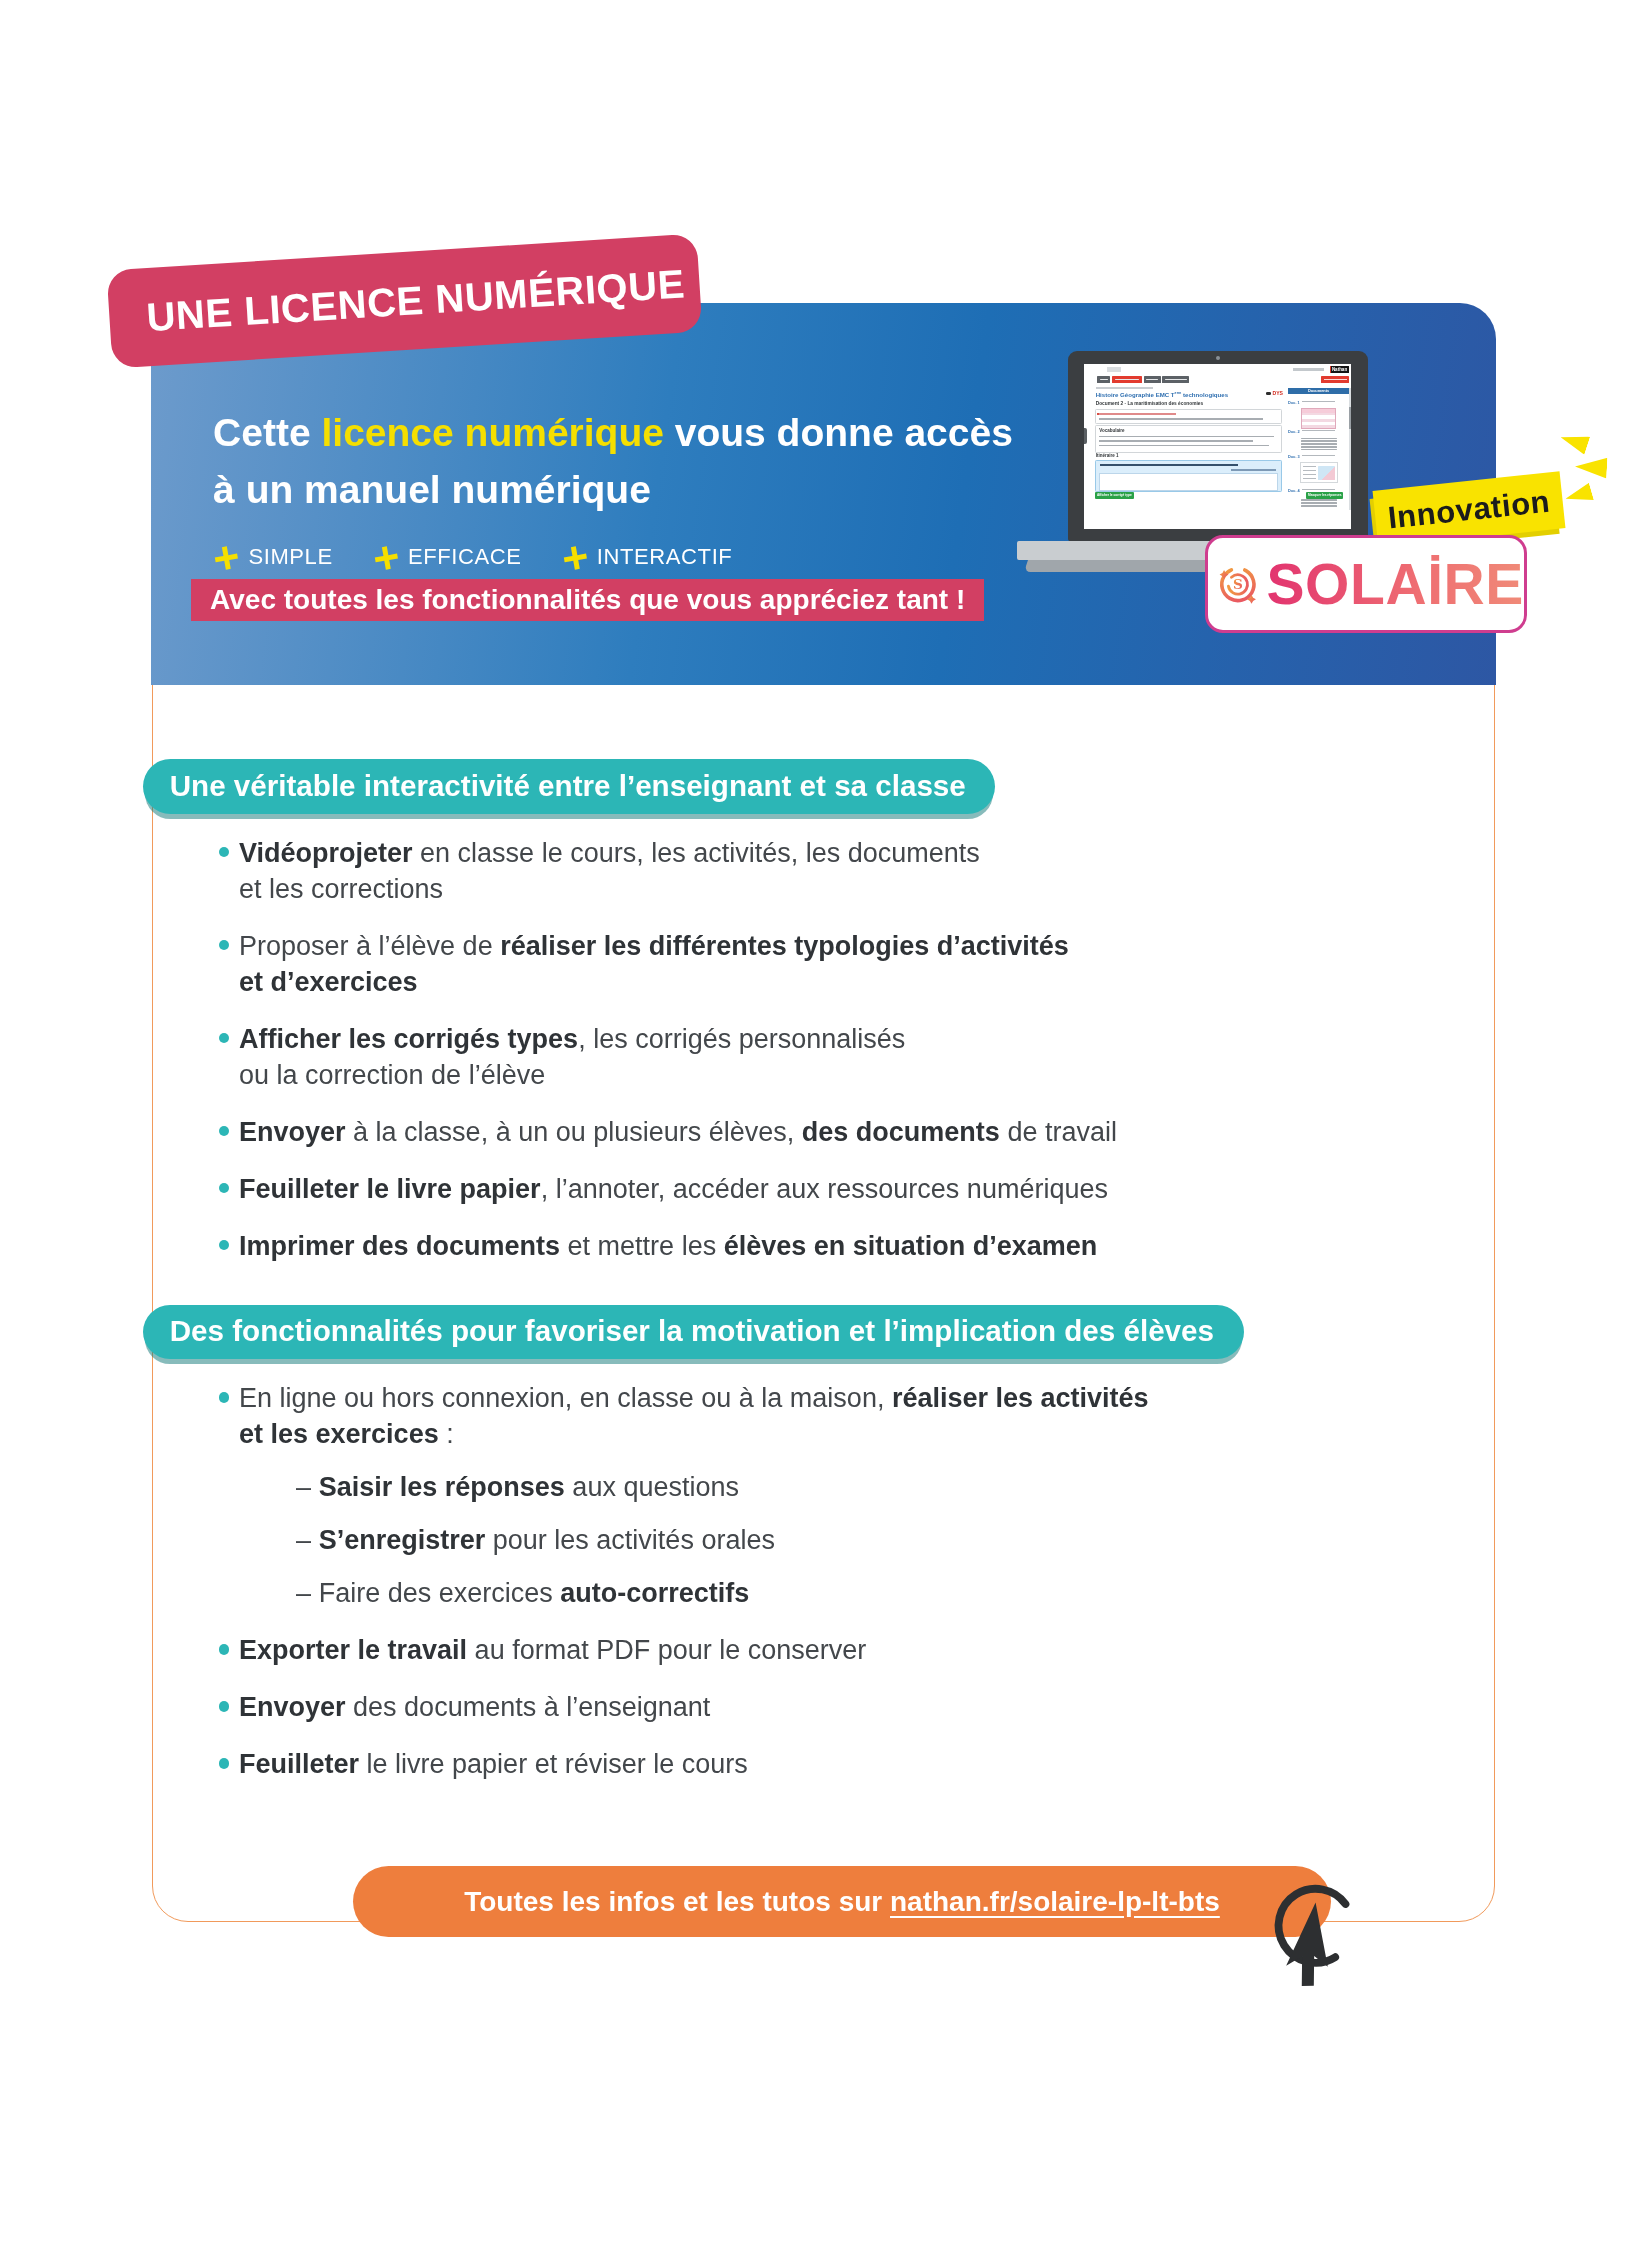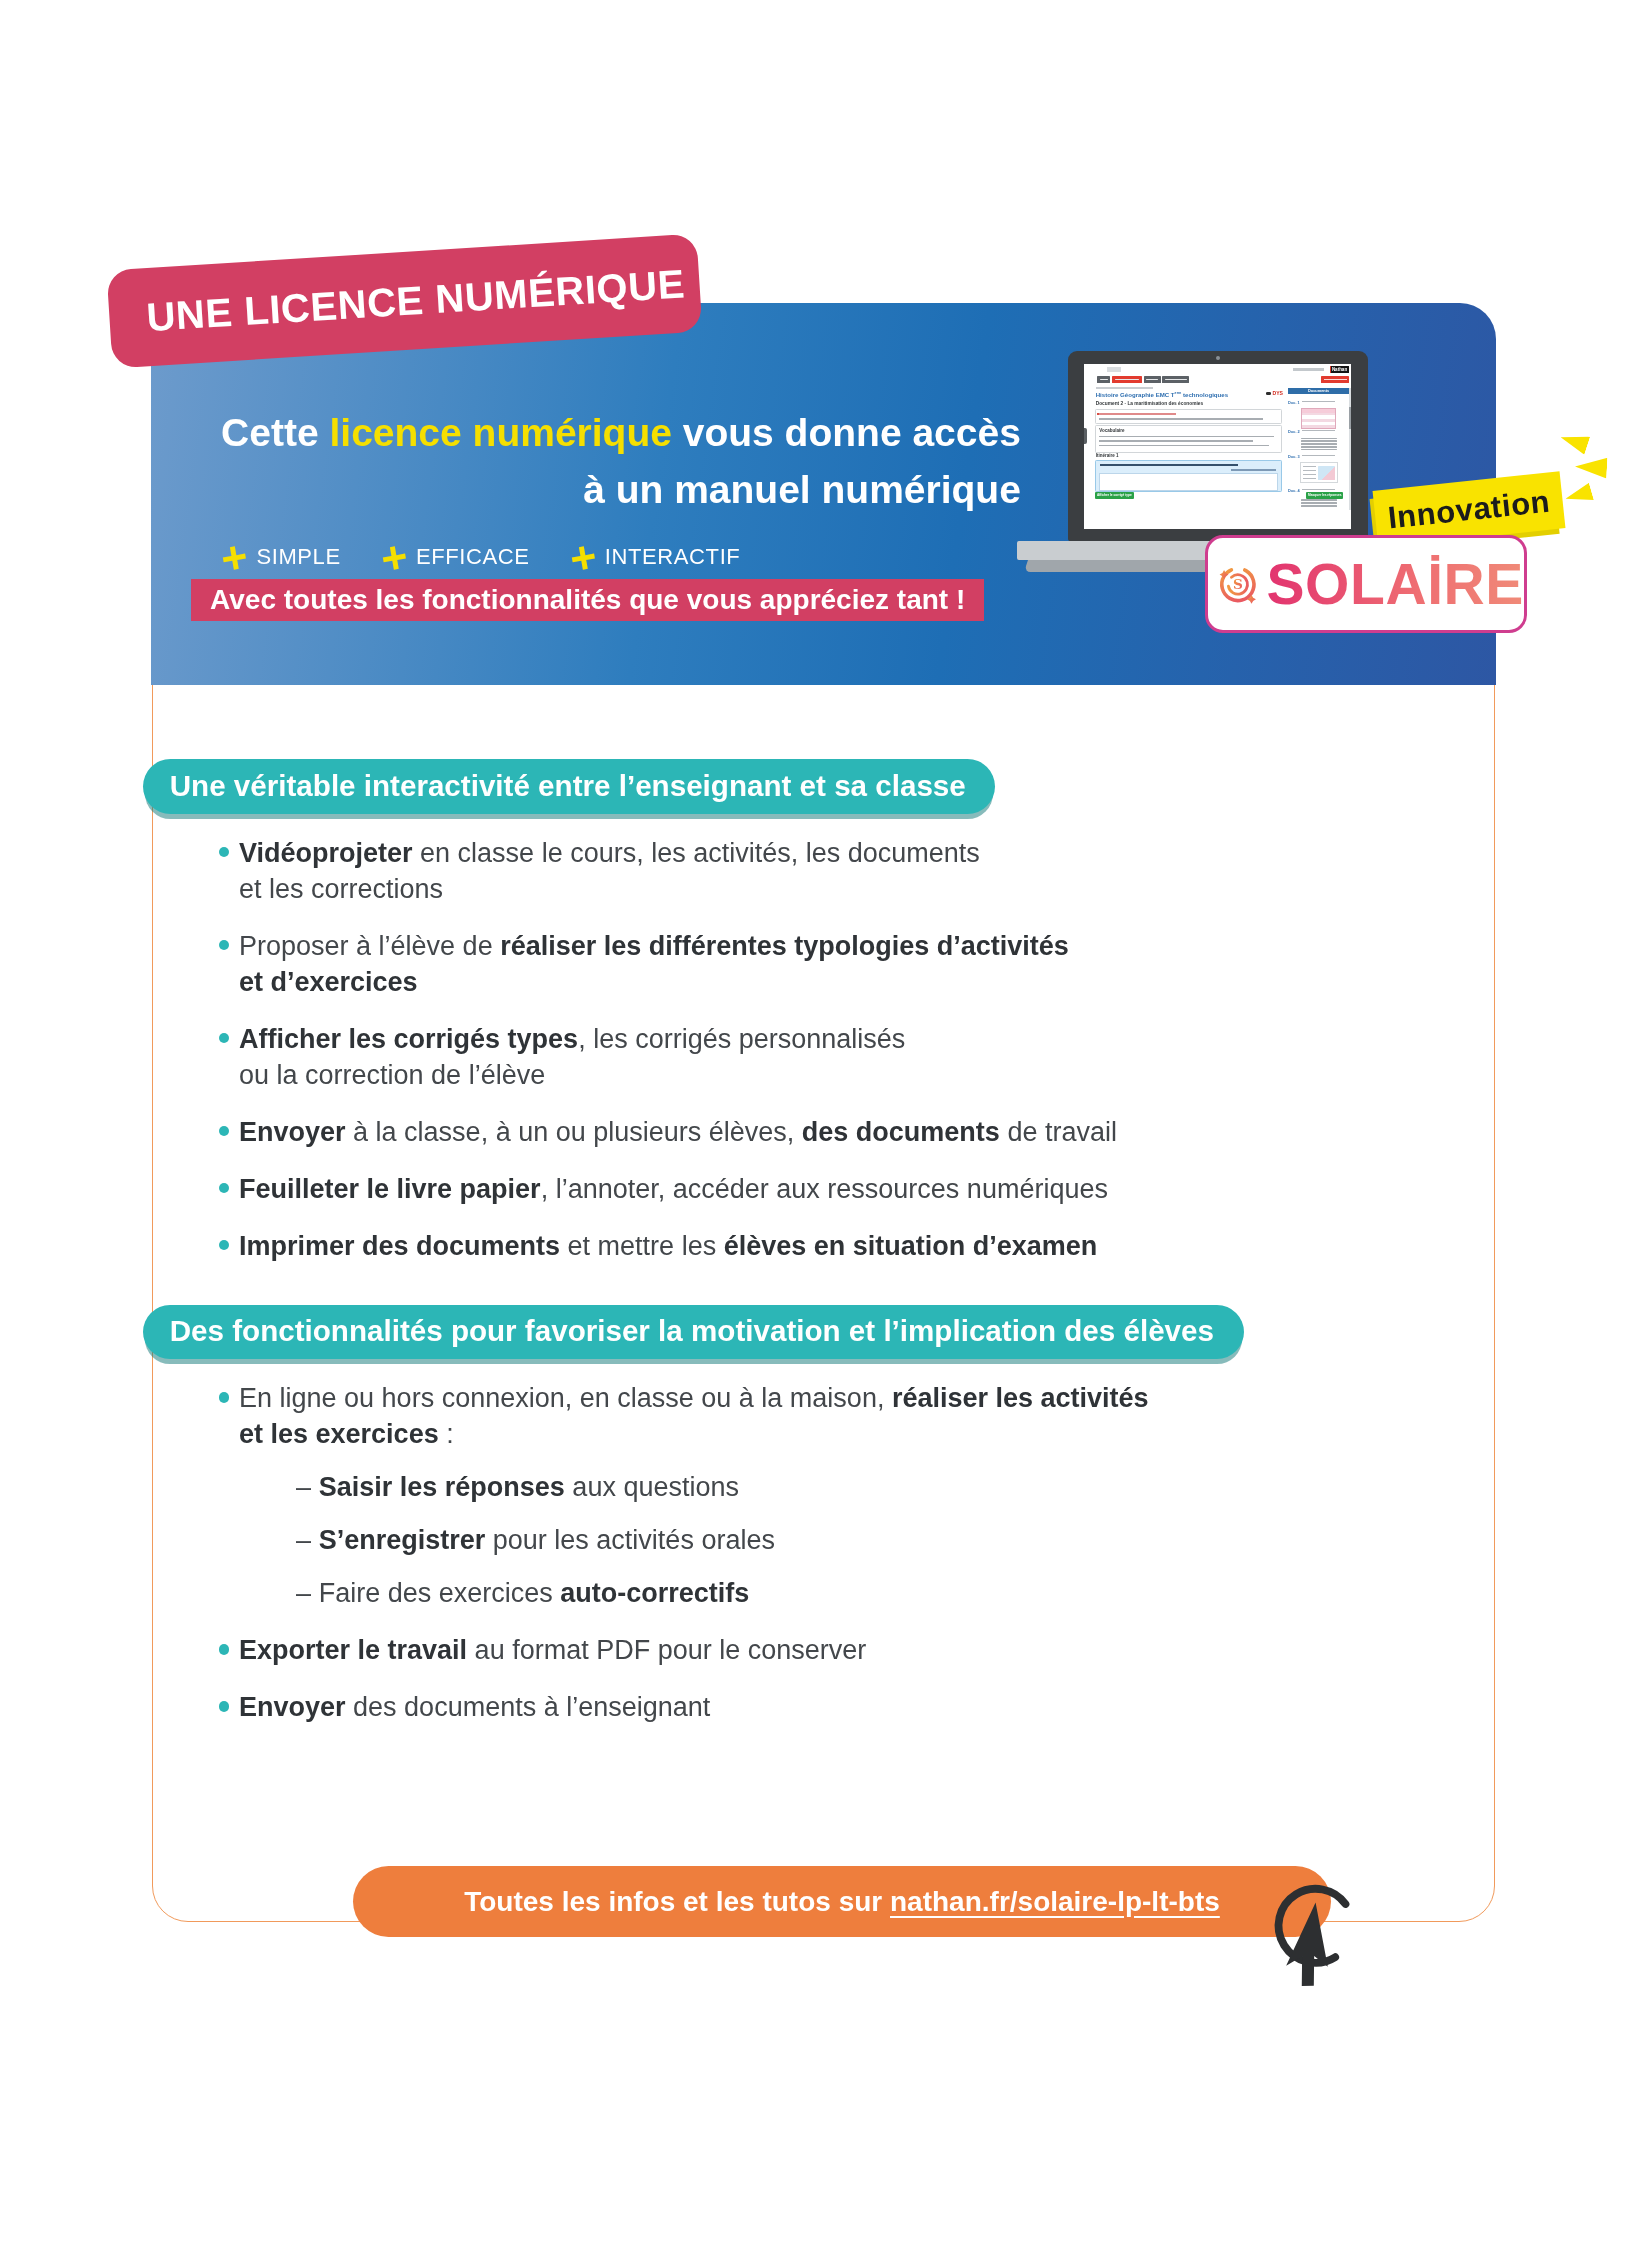--- a/index.html
+++ b/index.html
@@ -12,21 +12,21 @@
   .hero{position:absolute;left:-1.9px;top:-1.9px;width:1345px;height:382px;border-radius:36px 36px 0 0;
         background:linear-gradient(98deg,#6d9bcc 0%,#2e7dbe 38%,#1e6eb5 60%,#2d57a4 100%);}
 
   
   .ribbon{position:absolute;left:109px;top:252px;width:591px;height:98px;background:var(--pink,#d23f63);
           border-radius:24.4px;transform:rotate(-3.6deg);display:flex;align-items:center;
           padding-left:37px;box-sizing:border-box;z-index:6;}
   .ribbon span{color:#fff;font-size:40px;font-weight:900;letter-spacing:0.6px;}
 
   
-  .hero-text{position:absolute;left:70px;top:101px;z-index:3;text-align:right;}
+  .hero-text{position:absolute;left:62px;top:101px;z-index:3;}
   .hero-line{font-size:39px;line-height:57px;font-weight:700;color:#fff;}
   .hl{color:var(--yellow,#f5df00);}
   .plus-row{display:flex;gap:40px;margin-top:16.7px;}
   .plus-item{display:flex;align-items:center;gap:9px;}
   .plus-glyph{color:var(--yellow,#f5df00);font-size:45px;font-weight:900;line-height:1;
               transform:rotate(-10deg);display:inline-block;}
   .plus-label{color:#fff;font-size:22px;font-weight:400;letter-spacing:0.6px;}
   .tagline{position:absolute;left:40px;top:276px;height:42px;background:var(--pink,#d23f63);
            color:#fff;font-size:28px;font-weight:700;line-height:42px;padding:0 19px;z-index:3;white-space:nowrap;}
 
@@ -288,20 +288,24 @@
               </div>
             </div>
             <div class="bullet">
               <span class="dot"></span>
               <div class="line"><span class="bseg">Exporter le travail</span><span class="seg"> au format PDF pour le conserver</span></div>
             </div>
             <div class="bullet">
               <span class="dot"></span>
               <div class="line"><span class="bseg">Envoyer</span><span class="seg"> des documents à l’enseignant</span></div>
             </div>
+            <div class="bullet">
+              <span class="dot"></span>
+              <div class="line"><span class="bseg">Feuilleter</span><span class="seg"> le livre papier et réviser le cours</span></div>
+            </div>
           </div></div>
       </div>
   </div>
 
   <div class="ribbon">
       <span>UNE LICENCE NUMÉRIQUE</span>
     </div>
 
   <div class="innovation">
       <span>Innovation</span>

